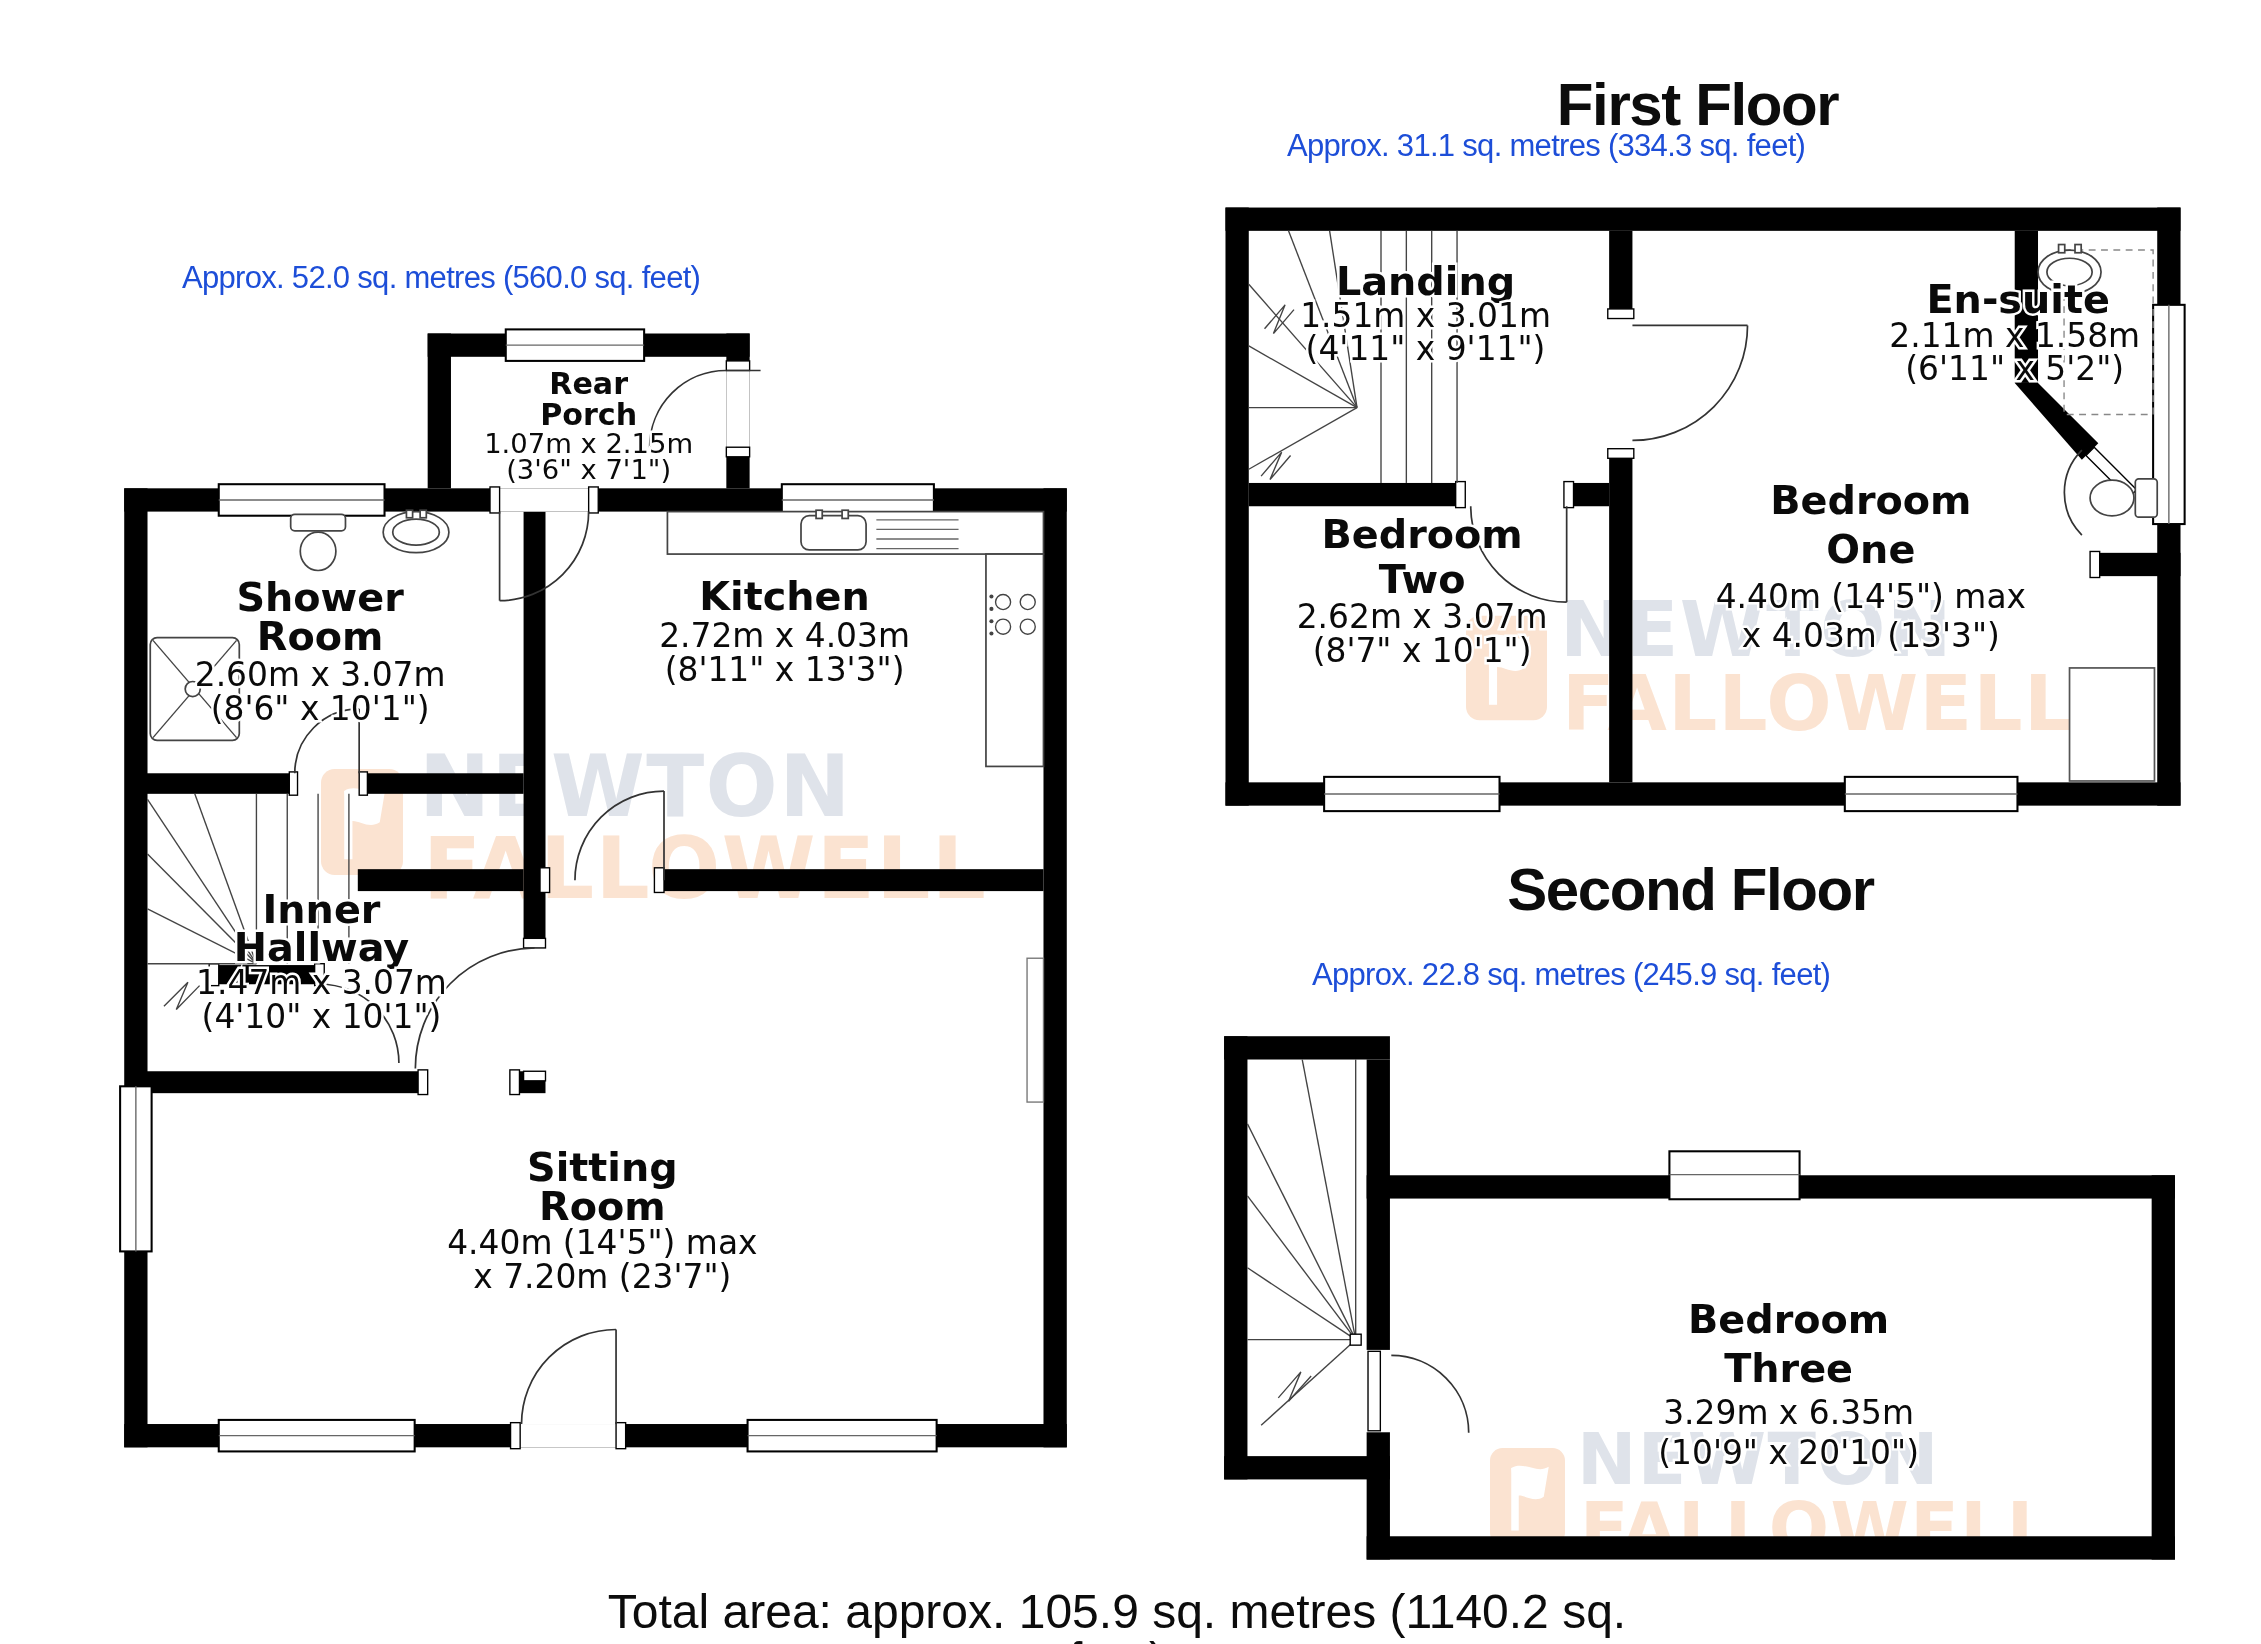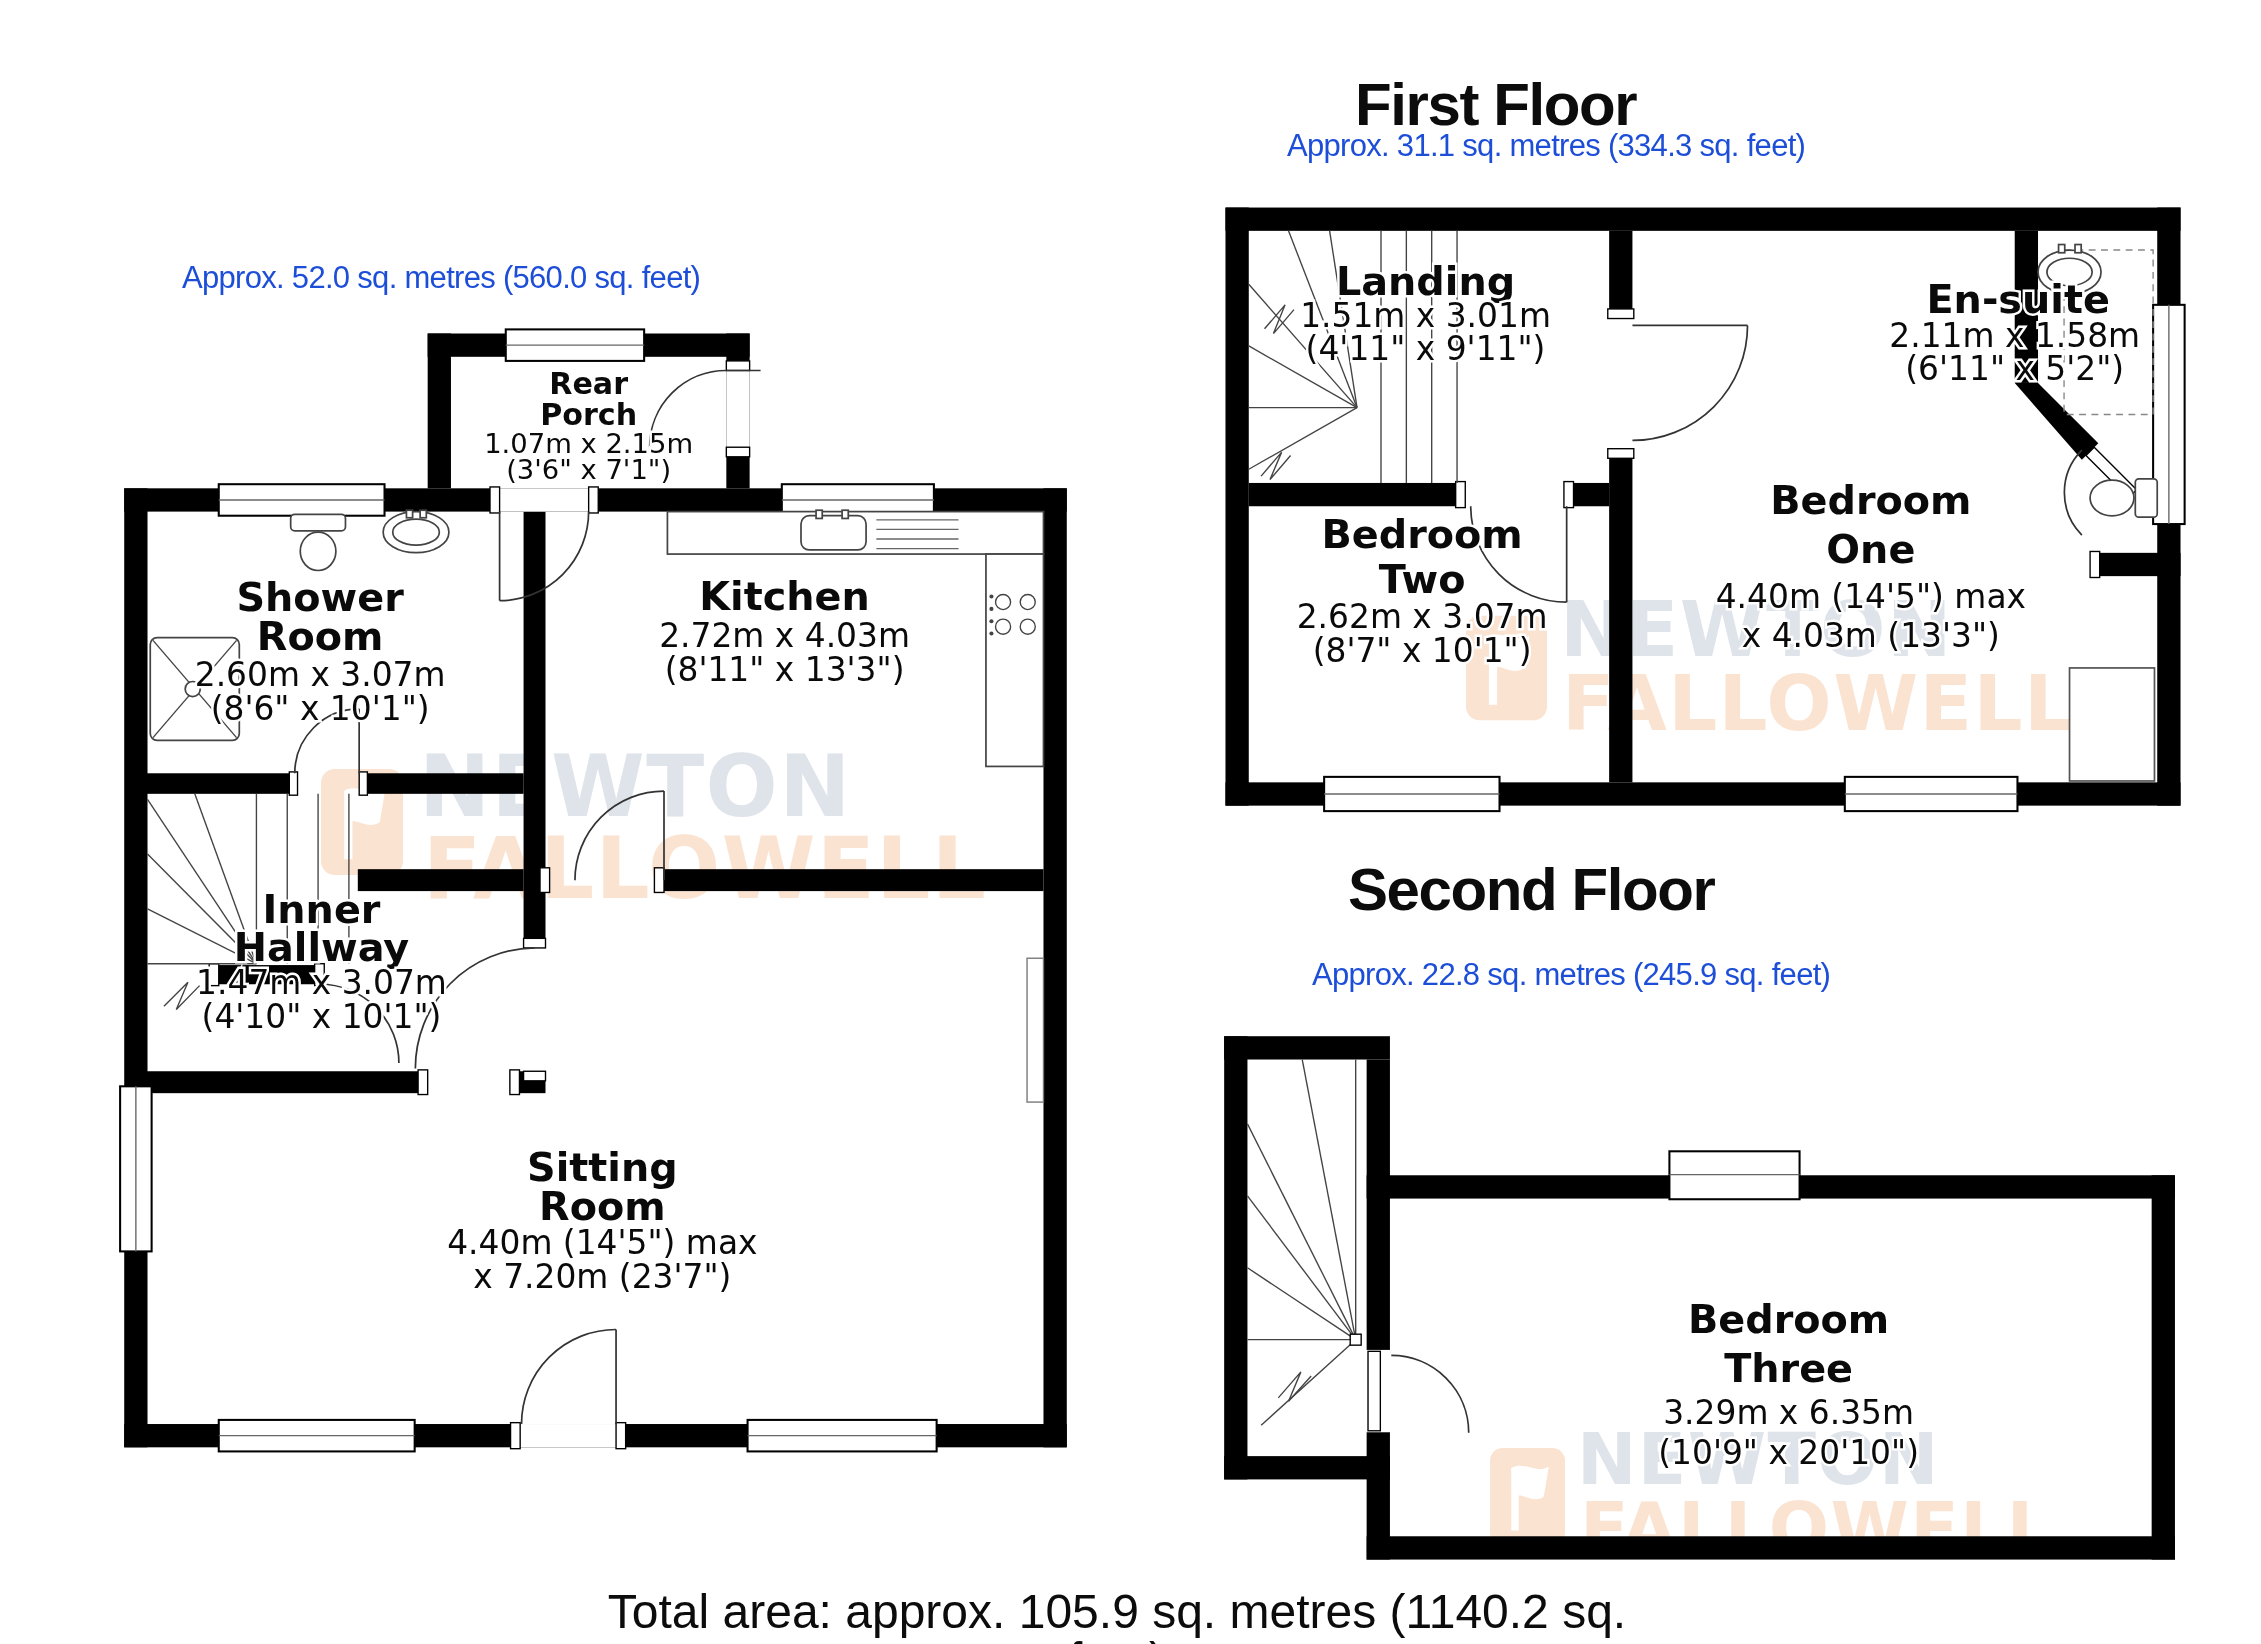--- a/index.html
+++ b/index.html
@@ -1,19 +1,19 @@
 <!DOCTYPE html>
 <html style="font-size:11px"><head>
 <meta charset="utf-8">
 <style>
   html,body{margin:0;padding:0;background:#fff;}
   #stage{position:relative;width:2261px;height:1645px;background:#fff;overflow:hidden;
          font-family:"Liberation Sans",sans-serif;}
   .ftitle{position:absolute;font-family:"Liberation Sans",sans-serif;font-weight:bold;
-          font-size:60px;letter-spacing:-1.4px;color:#0c0c0c;z-index:3;line-height:1;}
+          font-size:60px;letter-spacing:-1.4px;color:#0c0c0c;text-align:center;z-index:3;line-height:1;}
   .fsub{position:absolute;font-family:"Liberation Sans",sans-serif;font-size:31px;
         letter-spacing:-0.7px;color:#1d4ed8;text-align:left;z-index:3;line-height:1;}
   .total{position:absolute;font-family:Liberation Sans, sans-serif;font-size:48px;
          color:#0c0c0c;text-align:center;z-index:3;line-height:1;}
   .plan{position:absolute;z-index:1;}
   .wm{position:absolute;z-index:0;font-family:"DejaVu Sans",sans-serif;font-weight:bold;
       line-height:0.92;letter-spacing:1.4px;white-space:nowrap;}
   .wmicon{position:absolute;z-index:0;}
   
   .w{fill:#000;}

